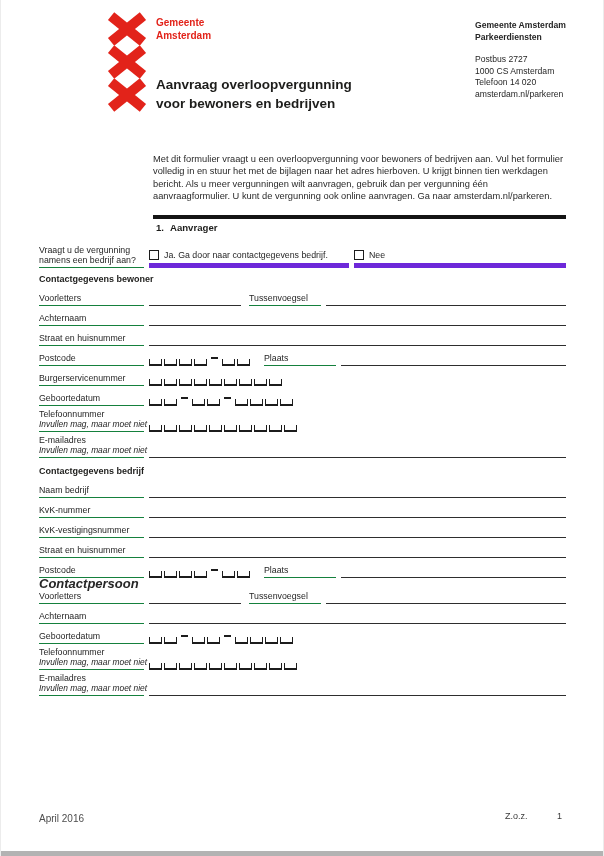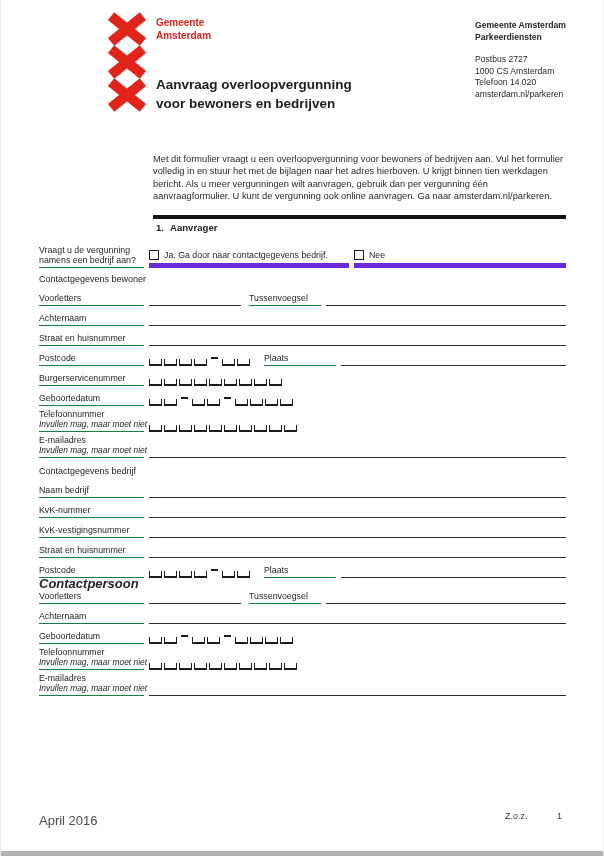--- a/index.html
+++ b/index.html
@@ -45,36 +45,36 @@
   .row.h2{height:26px;}
   .row.hq{height:22px;}
   .lbl{width:105px;flex:none;border-bottom:1px solid #15803d;font-size:8.8px;padding-bottom:2px;white-space:nowrap;}
   .lbl .it{font-style:italic;font-size:8.4px;}
   .lbl .b{font-weight:bold;font-size:13px;font-style:italic;}
   .mid{width:72px;flex:none;margin-left:8px;}
   .ml{margin-left:12px;}
   .fline{flex:1;border-bottom:1px solid #2e2e2e;height:14px;margin-left:5px;}
   .fline.w92{flex:none;width:92px;}
   .filler{flex:1;}
-  .subhead{font-weight:normal;font-size:9px;height:12px;margin-top:6px;margin-bottom:0;color:#1d1d1b;}
+  .subhead{font-weight:bold;font-size:9px;height:12px;margin-top:6px;margin-bottom:0;color:#1d1d1b;}
   .subhead.mt8{margin-top:8px;}
 
   
   .comb{display:flex;align-items:flex-end;margin-left:5px;padding-bottom:0;}
   .cell{width:11px;height:5px;border-left:1.5px solid #1c1c1c;border-right:1.5px solid #1c1c1c;border-bottom:2px solid #1c1c1c;margin-right:2px;}
   .dash{width:7px;height:2px;background:#1c1c1c;margin:0 4px 7px 2px;}
 
   
   .opt{display:flex;align-items:center;border-bottom:5px solid #6d28d9;padding-bottom:3px;margin-left:5px;font-size:8.8px;white-space:nowrap;}
   .opt.w1{width:200px;flex:none;}
   .opt.grow{flex:1;}
   .cb{width:8px;height:8px;border:1.2px solid #1c1c1c;margin-right:5px;flex:none;background:#fff;}
 
   
-  .footer-date{position:absolute;left:38px;top:813px;font-size:13px;color:#4d4d4d;}
+  .footer-date{position:absolute;left:38px;top:813px;font-size:10px;color:#4d4d4d;}
   .footer-zoz{position:absolute;left:504px;top:811px;font-size:9px;color:#3a3a3a;}
   .footer-page{position:absolute;left:556px;top:811px;font-size:9px;color:#3a3a3a;}
 </style>
 </head>
 <body>
 
 <div class="page">
 
   <div class="logo">
     <div class="xcross"></div>

